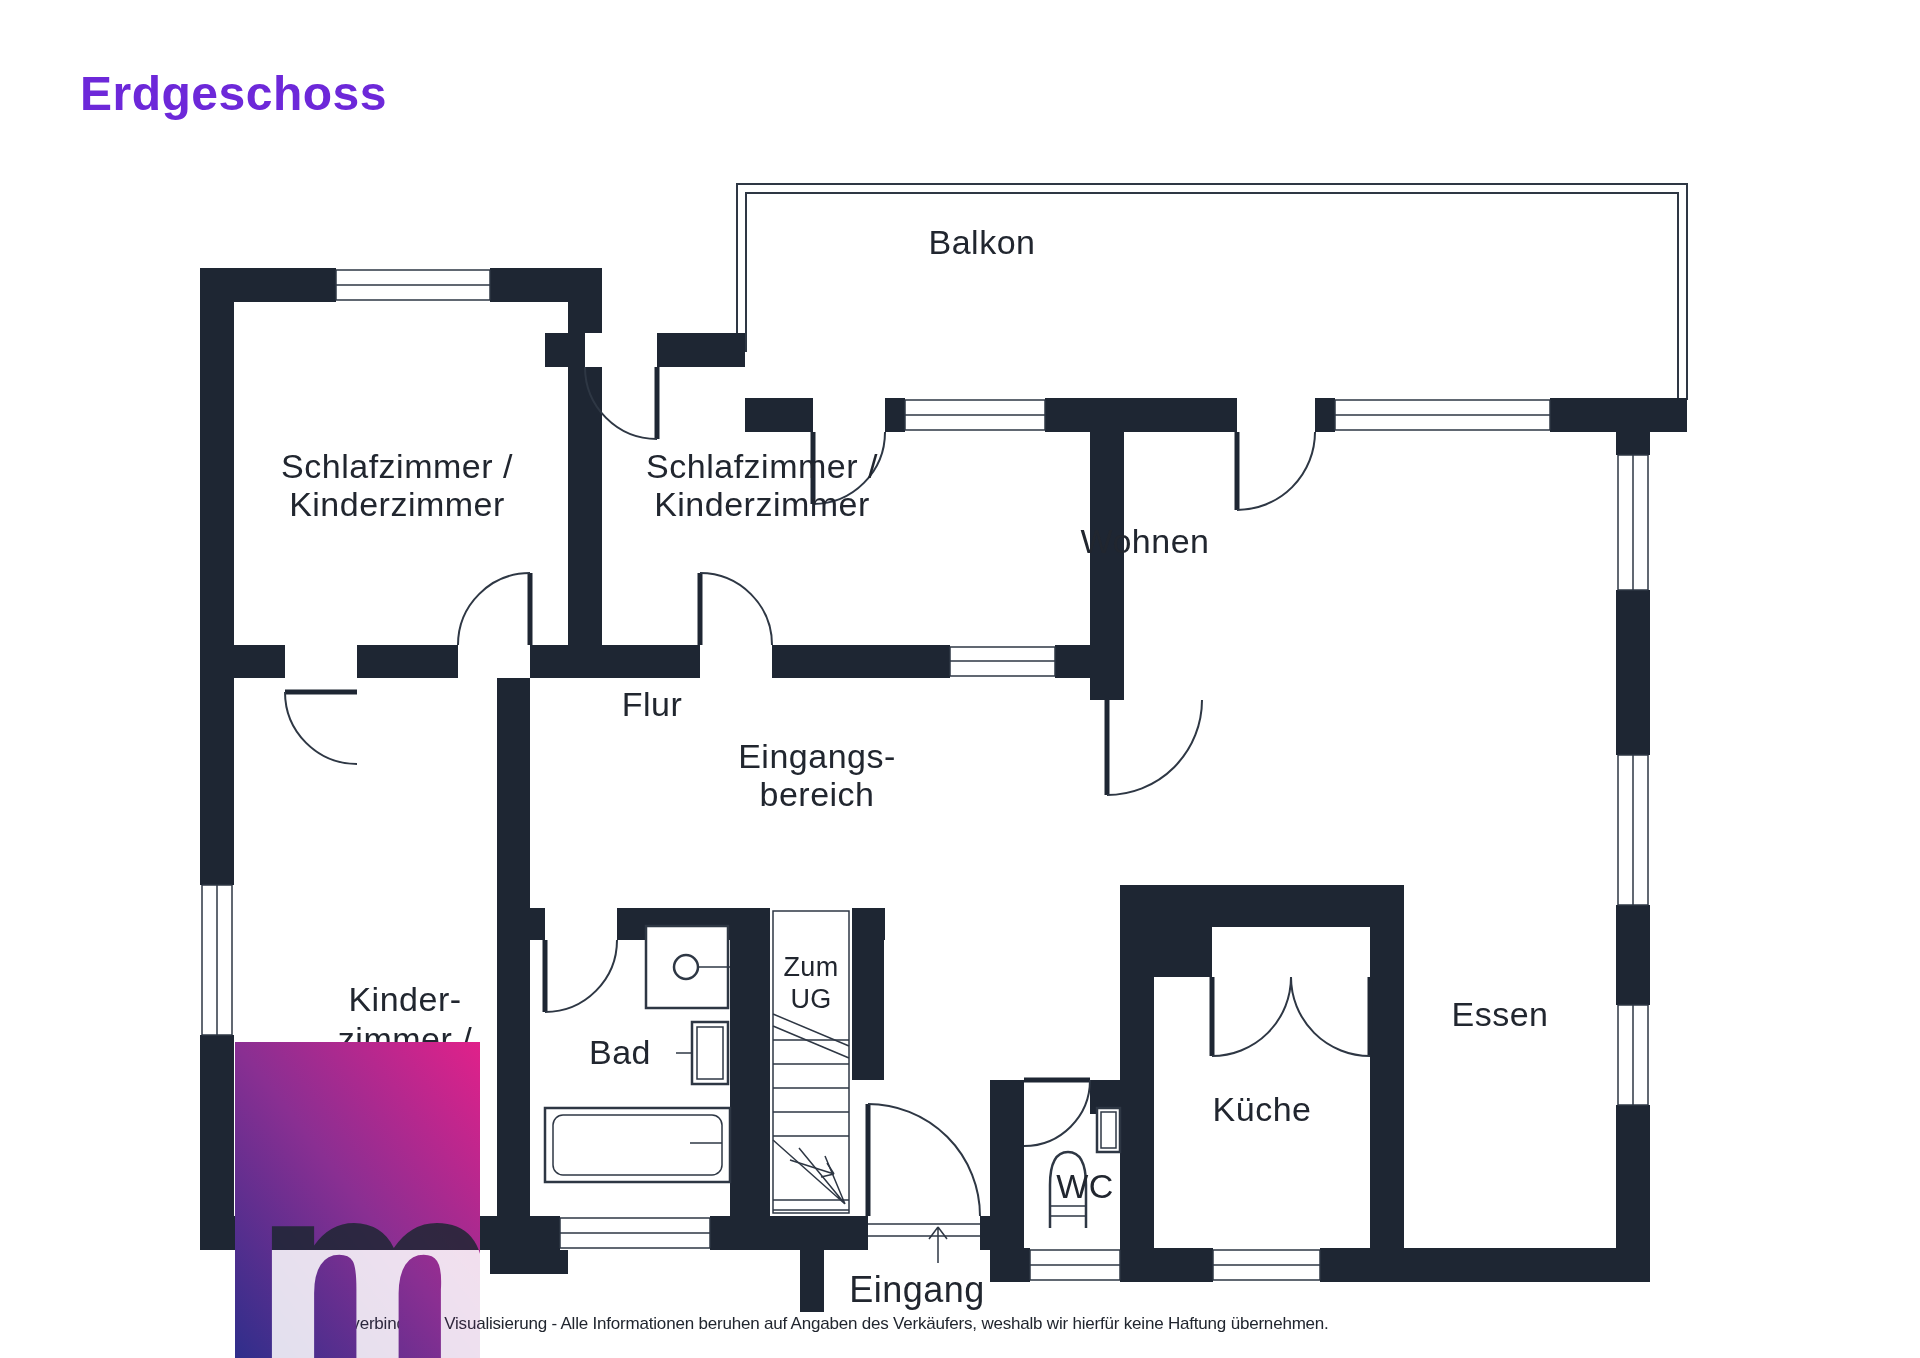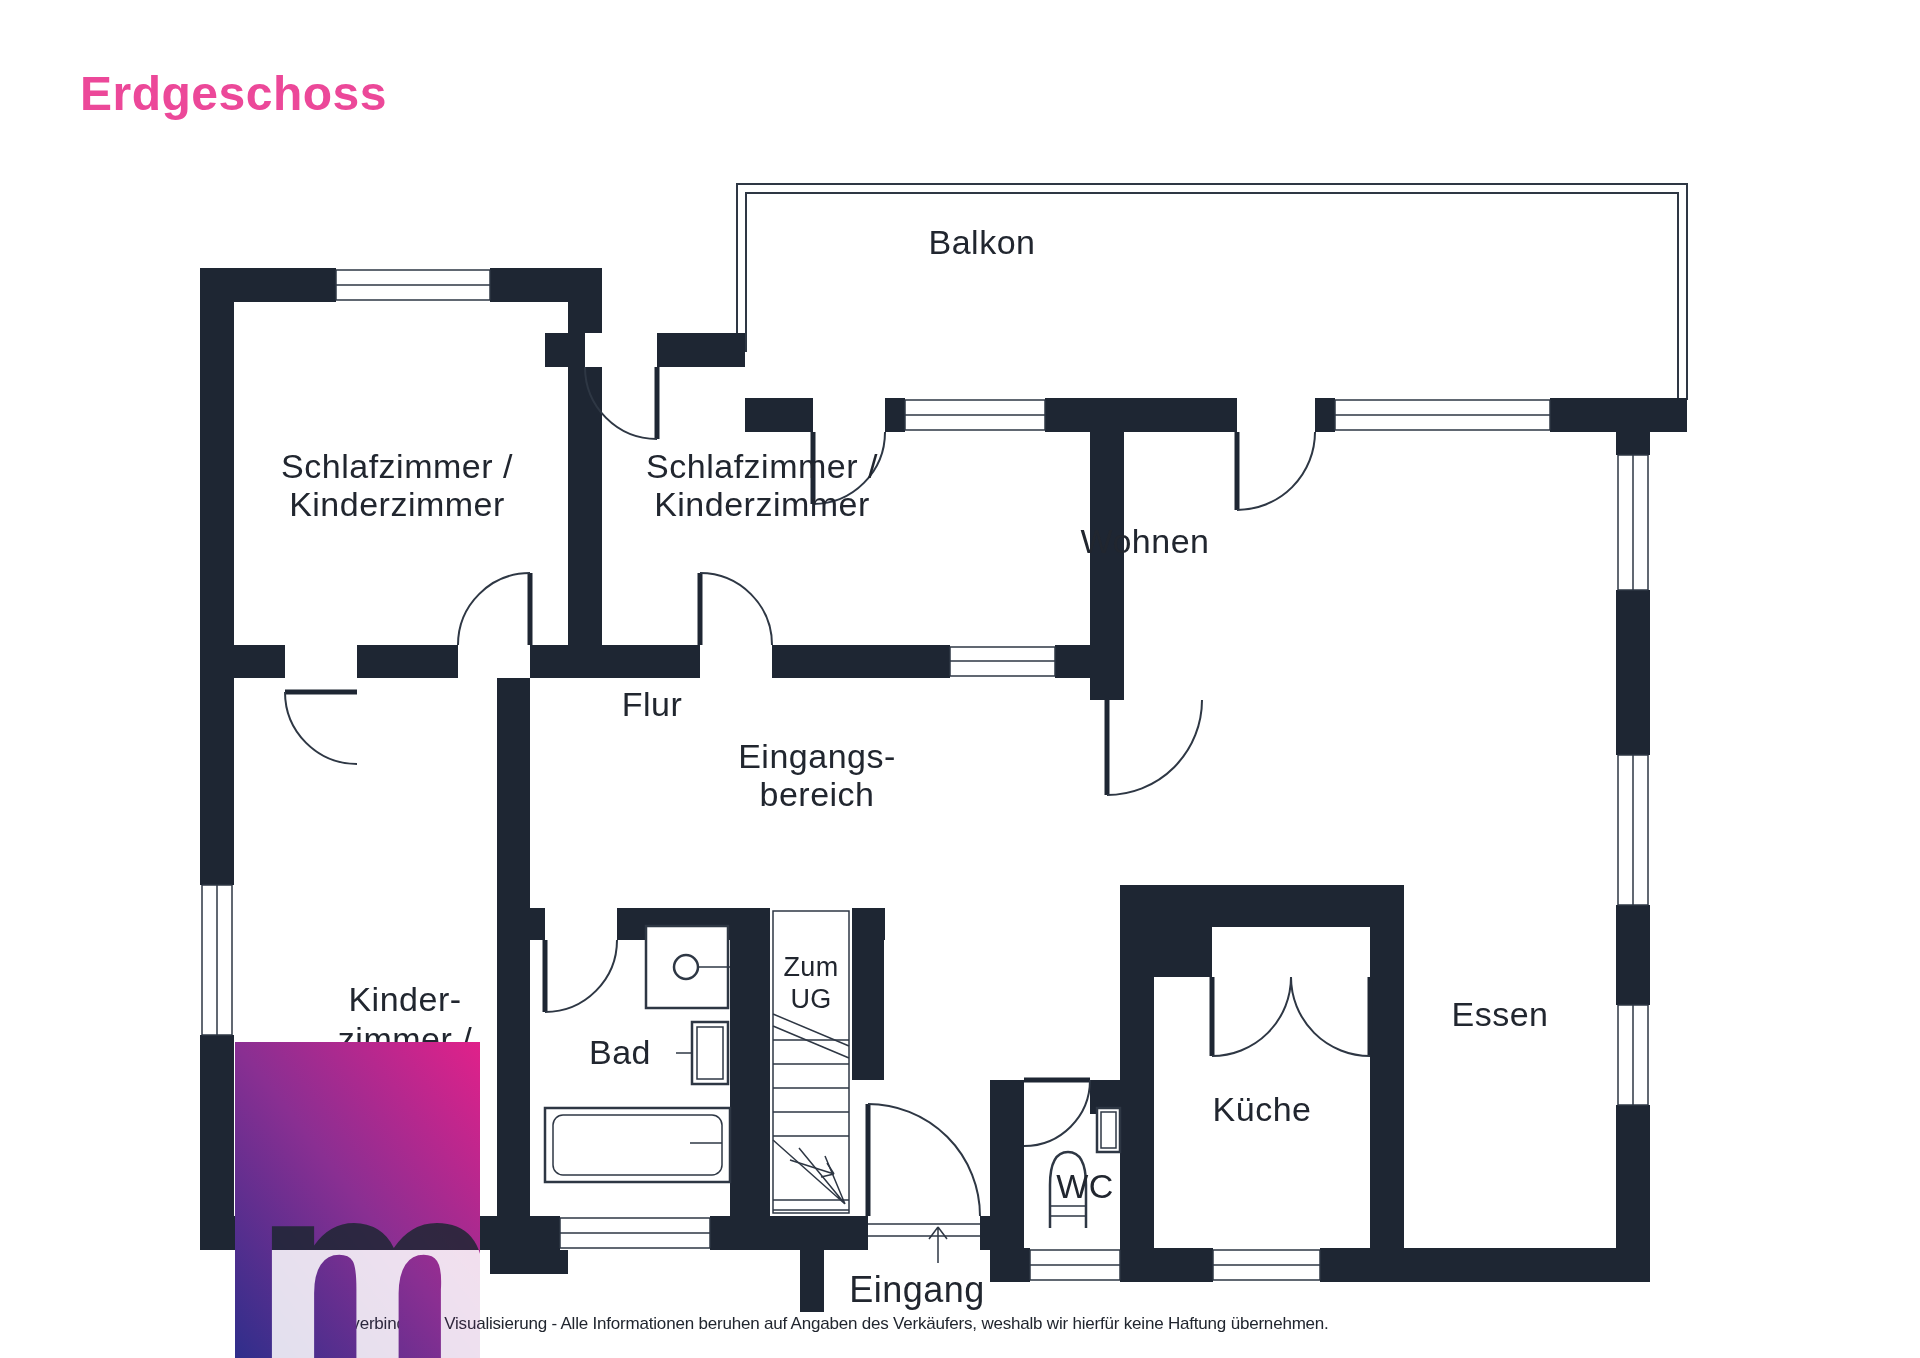--- a/index.html
+++ b/index.html
@@ -1,19 +1,19 @@
 <!DOCTYPE html>
 <html style="--bg: #FFFFFF; --wall: #1E2633; --line: #2E3744; --ink: #21262F; --brand-blue: #2F2E8B; --brand-purple: #8A2F92; --brand-pink: #E0218A;"><head>
 <meta charset="utf-8">
 <style>
   html,body{margin:0;padding:0;background:#fff;}
   .canvas{position:relative;width:1920px;height:1358px;background:var(--bg,#fff);overflow:hidden;
           font-family:"Liberation Sans","DejaVu Sans",sans-serif;}
   .page-title{position:absolute;left:80px;top:66px;font-size:48px;font-weight:bold;
-              color:#ec4899;letter-spacing:.5px;z-index:1;}
+              color:#6d28d9;letter-spacing:.5px;z-index:1;}
   .plan-svg{position:absolute;left:0;top:0;z-index:2;}
   .disclaimer{position:absolute;left:330px;top:1314px;font-size:17px;color:var(--ink,#21262f);
               white-space:nowrap;letter-spacing:-0.2px;z-index:3;}
   .wm-svg{position:absolute;left:0;top:0;z-index:4;pointer-events:none;}
   svg text{font-family:"Liberation Sans","DejaVu Sans",sans-serif;fill:var(--ink,#21262f);}
   .room-label{font-size:34px;letter-spacing:.5px;}
   .small-label{font-size:27px;letter-spacing:.3px;}
   .wall{fill:var(--wall,#1e2633);}
   .gap{fill:#fff;}
   .win{fill:#fff;}

